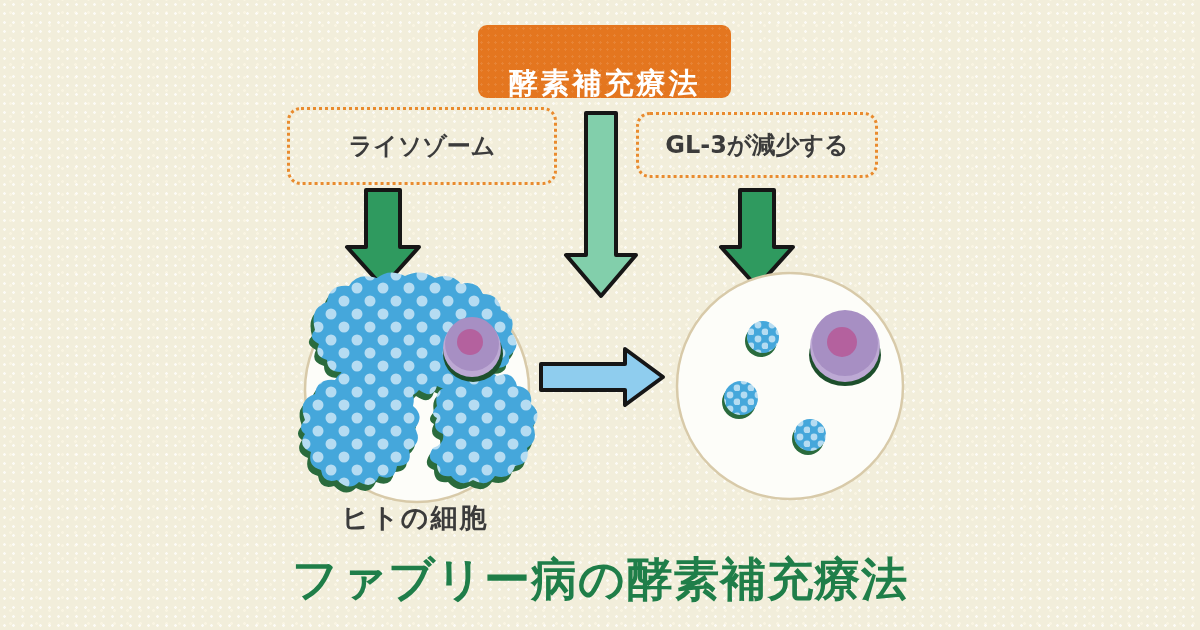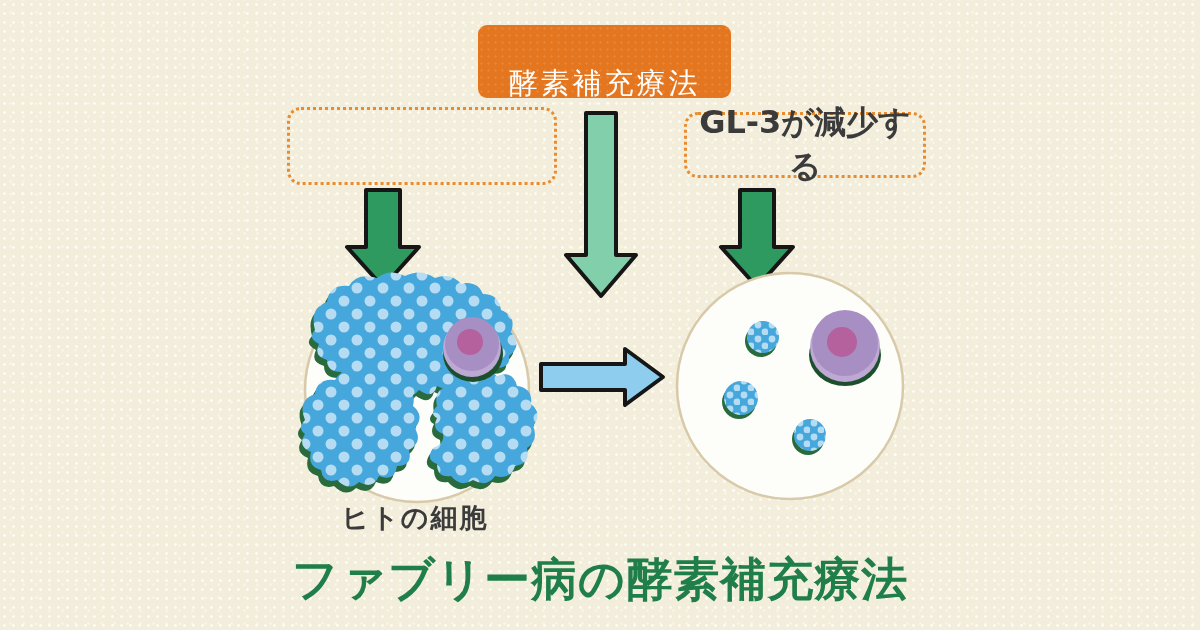--- a/index.html
+++ b/index.html
@@ -17,31 +17,31 @@
   
   .therapy-box{
     left:478px;top:25px;width:253px;height:73px;
     background:var(--c-therapy-box,#e4761f);
     background-image:radial-gradient(rgba(255,255,255,.10) 1px, transparent 1.4px);
     background-size:7px 7px;
     border-radius:9px;
     display:flex;align-items:center;justify-content:center;
   }
   .therapy-box span{
-    color:#ffffff;font-size:29px;font-weight:normal;letter-spacing:3px;margin-top:44px;
+    color:#ffffff;font-size:29px;font-weight:bold;letter-spacing:3px;margin-top:44px;
   }
   
   .callout{
     border:3px dotted var(--c-callout-border,#e98b2e);
     border-radius:14px;
     display:flex;flex-direction:column;align-items:center;justify-content:center;
     color:var(--c-text-dark,#3b3b3b);font-weight:bold;text-align:center;
   }
   .callout-left{left:287px;top:107px;width:264px;height:72px;font-size:24px;line-height:1.35;}
-  .callout-right{left:684px;top:112px;width:236px;height:60px;font-size:32px;}
+  .callout-right{left:636px;top:112px;width:236px;height:60px;font-size:24px;}
   
   .arrow-dark{fill:var(--c-dark-green-arrow,#2f9a5f);stroke:#161616;stroke-width:4;stroke-linejoin:round;}
   .arrow-mint{fill:var(--c-mint-arrow,#82cfab);stroke:#161616;stroke-width:4;stroke-linejoin:round;}
   .arrow-blue{fill:var(--c-blue-arrow,#8fcdee);stroke:#161616;stroke-width:4;stroke-linejoin:round;}
   
   .cell-body{fill:var(--c-cell-fill,#fdfdf9);stroke:var(--c-cell-outline,#d8caa9);stroke-width:2.5;}
   .blob-main{fill:var(--c-lysosome-blue,#45a7db);}
   .blob-shadow{fill:var(--c-blob-shadow-green,#2a6b3d);}
   .dot{fill:var(--c-lysosome-dot,#b5dcf2);}
   .nucleus-base{fill:var(--c-nucleus-purple-light,#bda9d4);}
@@ -61,20 +61,21 @@
 </head>
 <body>
 
 <div id="canvas">
 
   <div class="abs therapy-box">
     <span>酵素補充療法</span>
   </div>
 
   <div class="abs callout callout-left">
+    <span>ライソゾーム</span>
   </div>
 
   <div class="abs callout callout-right">
     <span>GL-3が減少する</span>
   </div>
 
   <svg class="abs" style="left:343px;top:187px;" width="80" height="104" viewBox="0 0 80 104">
     <polygon class="arrow-dark" points="23,3 57,3 57,60 76,60 40,100 4,60 23,60"></polygon>
   </svg>
 

